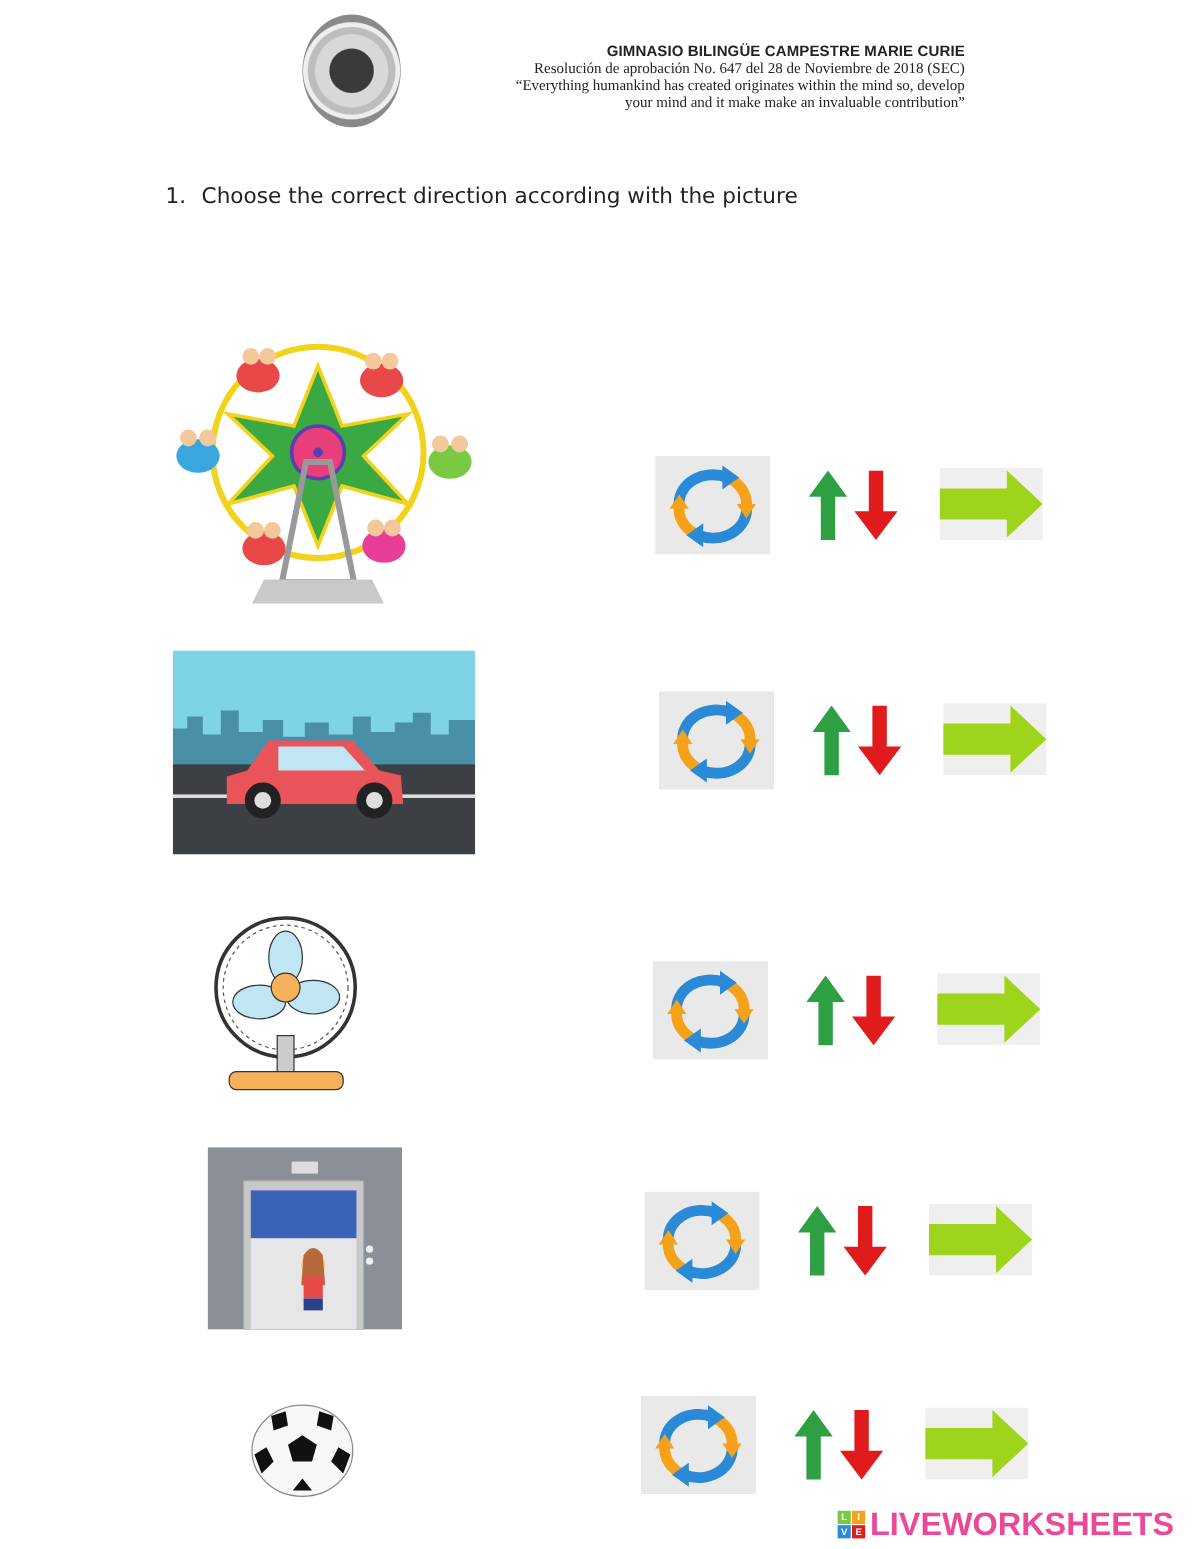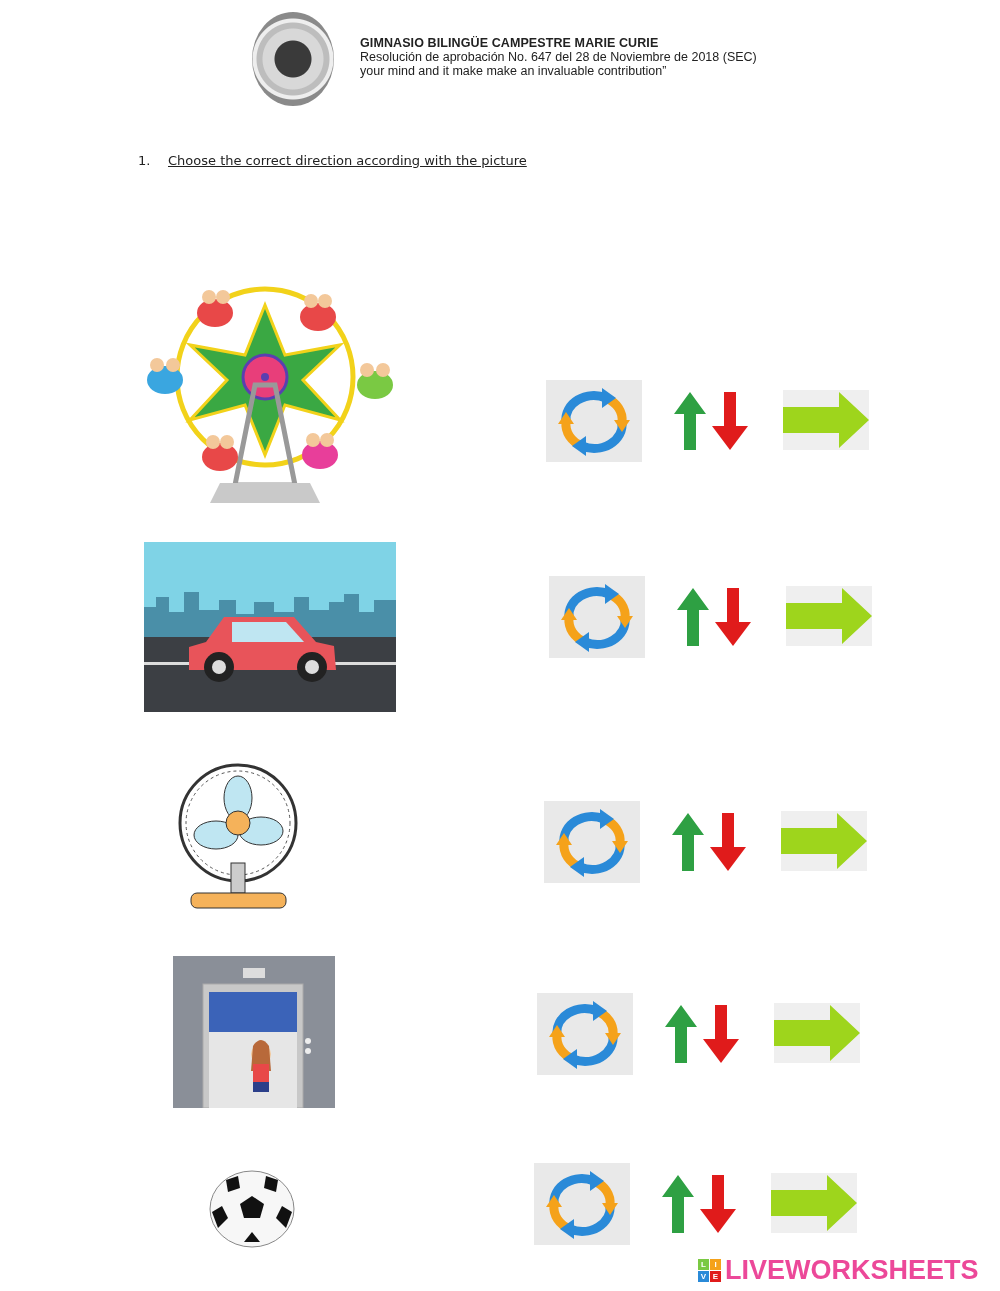--- a/index.html
+++ b/index.html
@@ -1,37 +1,38 @@
 <!DOCTYPE html>
 <html><head>
 <meta charset="utf-8">
 <style>
   html, body { margin:0; padding:0; background:#ffffff; }
   body { width:1000px; height:1291px; position:relative; overflow:hidden; font-family:"Liberation Sans", sans-serif; }
   .abs { position:absolute; }
   .seal { left:252px; top:12px; width:82px; height:94px; border-radius:50%; background:radial-gradient(circle at 50% 50%, #3a3a3a 0 18px, #d8d8d8 19px 30px, #bdbdbd 31px 36px, #eeeeee 37px 40px, #8a8a8a 41px); }
-  .header-text { left:360px; top:36px; width:460px; text-align:left; color:#222; }
+  .header-text { left:344px; top:36px; width:460px; text-align:right; color:#222; }
   .h-title { font-weight:bold; font-size:12.5px; letter-spacing:0.1px; }
-  .h-line { font-size:12.5px; line-height:14px; }
-  .question { left:138px; top:153px; font-family:"DejaVu Sans", sans-serif; font-size:13px; color:#222;text-decoration:underline; }
+  .h-line { font-size:12.5px; line-height:14px;font-family:Liberation Serif, serif; }
+  .question { left:138px; top:153px; font-family:"DejaVu Sans", sans-serif; font-size:18px; color:#222; }
   .q-num { display:inline-block; width:30px; }
   .pic { position:absolute; }
   .opt { position:absolute; cursor:pointer; }
   .logo { left:698px; top:1255px; display:flex; align-items:center; }
   .logo-grid { display:grid; grid-template-columns:11px 11px; grid-template-rows:11px 11px; gap:1px; margin-right:4px; }
   .logo-grid span { font:bold 8px "Liberation Sans", sans-serif; color:#fff; display:flex; align-items:center; justify-content:center; }
   .logo-text { font:bold 27px "Liberation Sans", sans-serif; color:#ec4899; letter-spacing:0px; }
 </style>
 </head>
 <body>
 
 <div class="abs seal"></div>
 <div class="abs header-text">
   <div class="h-title">GIMNASIO BILINGÜE CAMPESTRE MARIE CURIE</div>
   <div class="h-line">Resolución de aprobación No. 647 del 28 de Noviembre de 2018 (SEC)</div>
+  <div class="h-line">“Everything humankind has created originates within the mind so, develop</div>
   <div class="h-line">your mind and it make make an invaluable contribution”</div>
 </div>
 
 <div class="abs question">
   <span class="q-num">1.</span><span>Choose the correct direction according with the picture</span>
 </div>
 
 <svg class="pic" style="left:135px;top:285px" width="265" height="220" viewBox="0 0 265 220">
   <circle cx="130" cy="92" r="88" fill="none" stroke="#f2d21a" stroke-width="5"></circle>
   <polygon points="130,20 150,70 205,60 168,95 205,135 150,120 130,170 110,120 55,135 92,95 55,60 110,70" fill="#3aa843" stroke="#f2d21a" stroke-width="3"></polygon>

